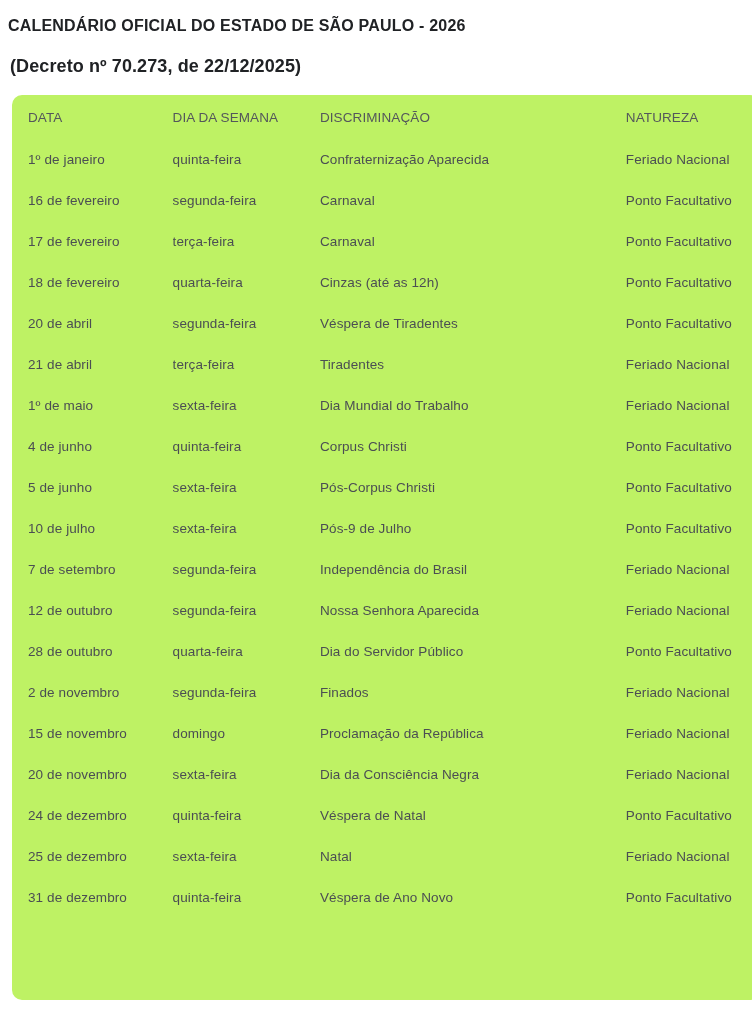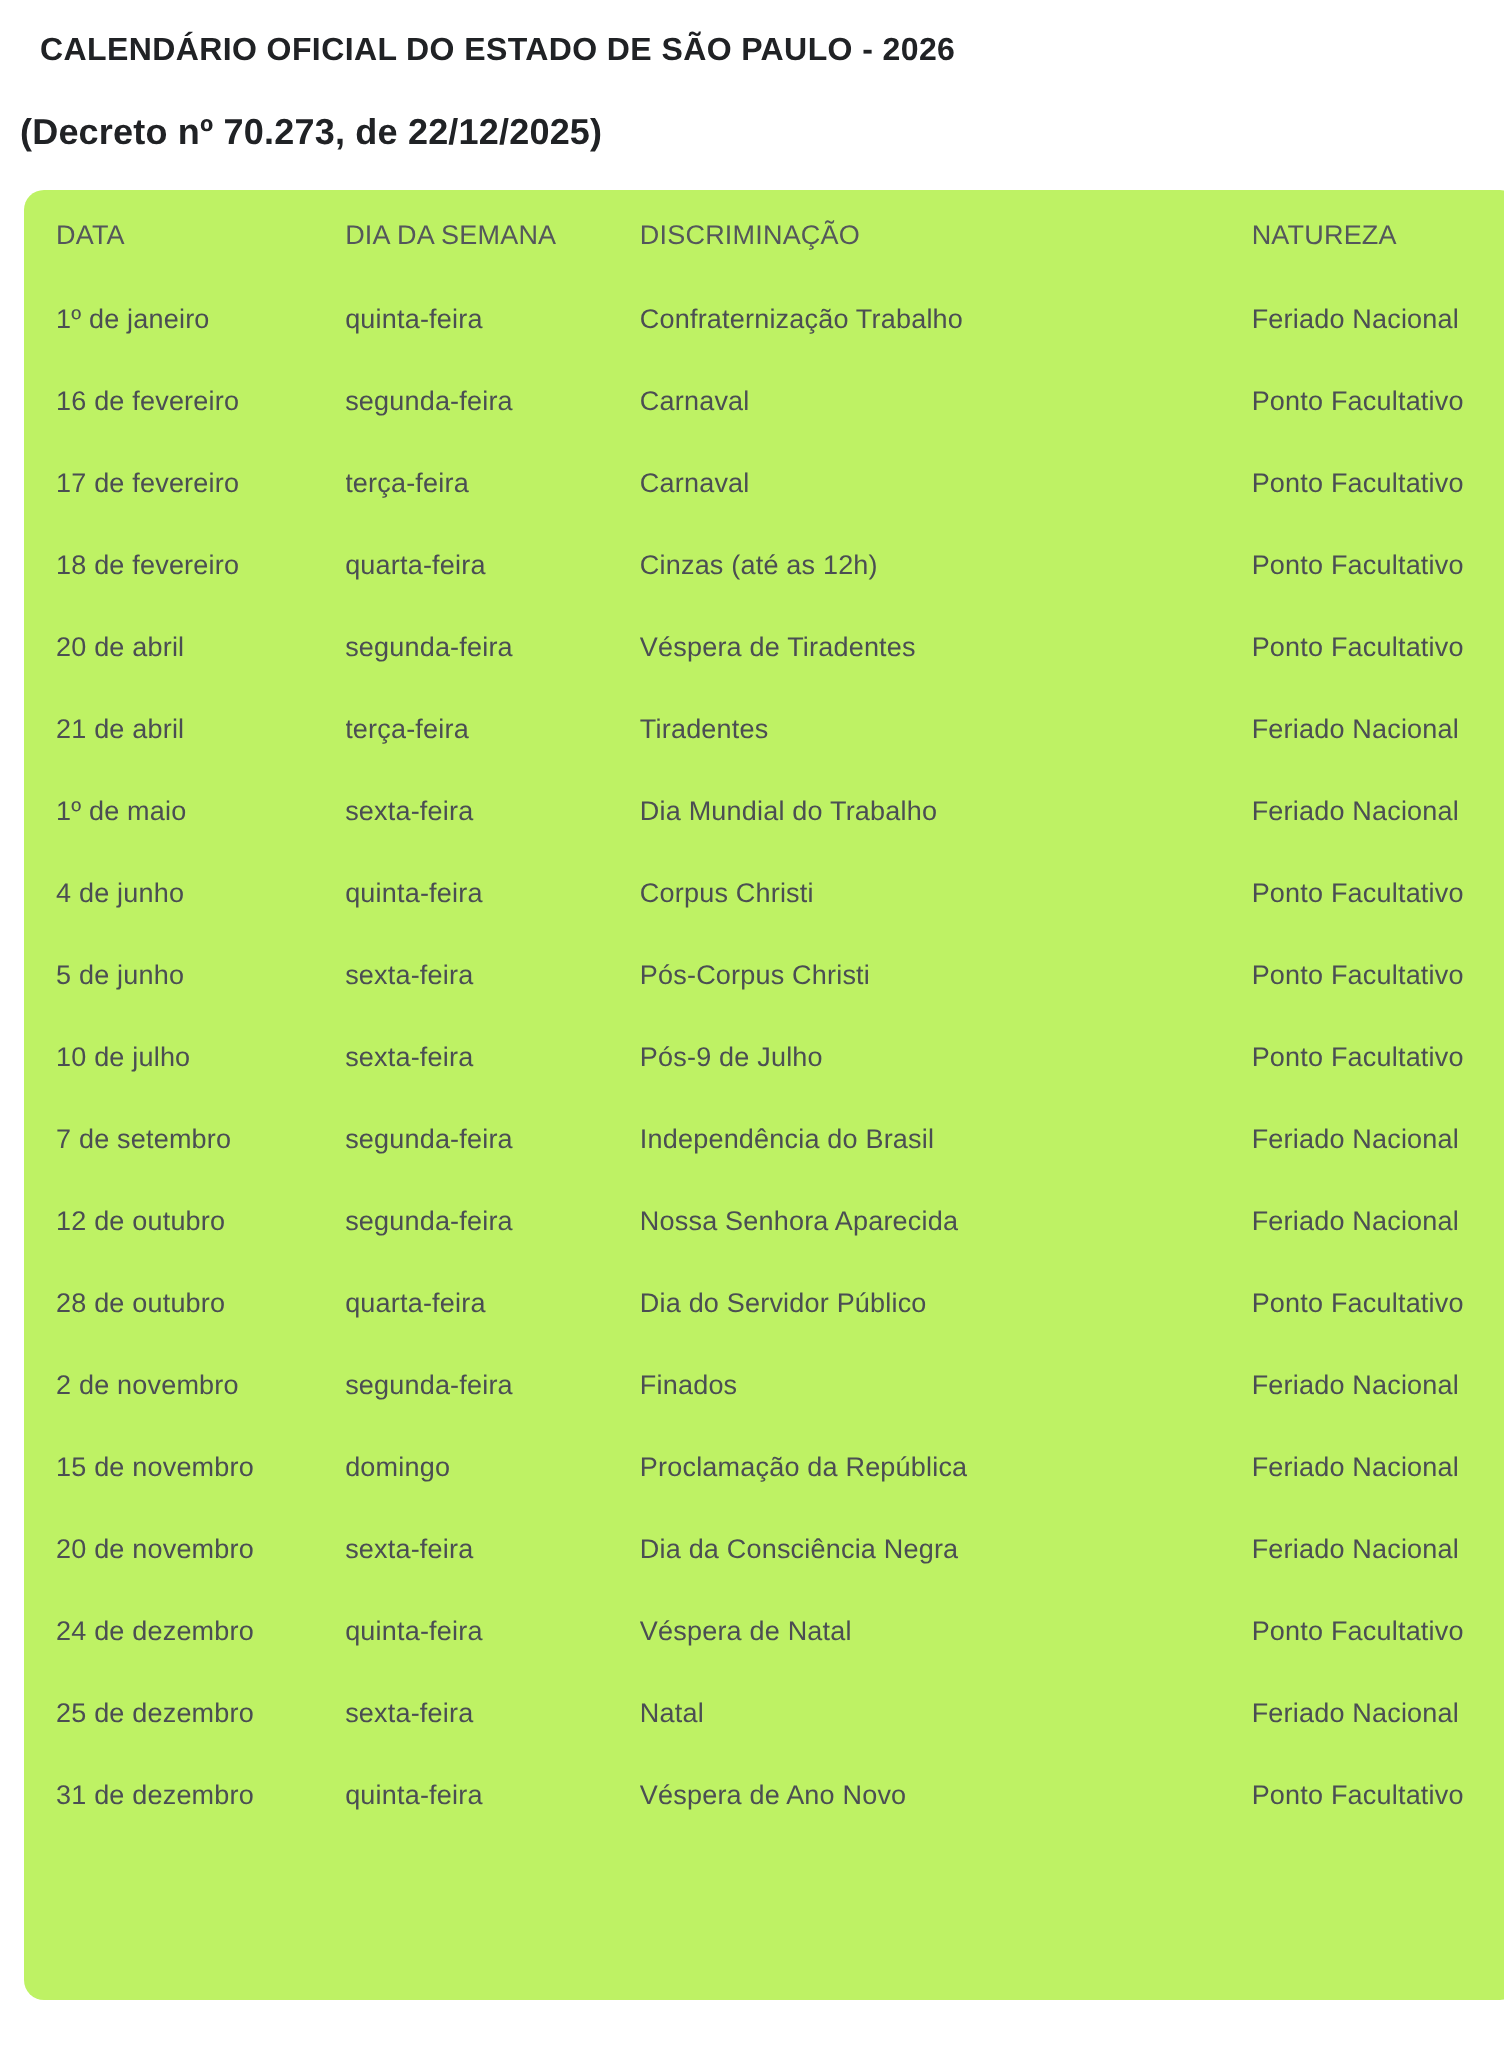--- a/index.html
+++ b/index.html
@@ -11,21 +11,21 @@
     height: 1024px;
     font-family: "Liberation Sans", sans-serif;
     overflow: hidden;
   }
   .page {
     width: 752px;
     height: 1024px;
     background: #ffffff;
   }
   .page-title {
-    margin: 16px 0 0 20px;
+    margin: 16px 0 0 8px;
     font-size: 16px;
     font-weight: 700;
     letter-spacing: 0.2px;
     color: #202225;
     line-height: 20px;
   }
   .page-subtitle {
     margin: 20px 0 0 10px;
     font-size: 18px;
     font-weight: 700;
@@ -96,21 +96,21 @@
           <th>DATA</th>
           <th>DIA DA SEMANA</th>
           <th>DISCRIMINAÇÃO</th>
           <th>NATUREZA</th>
         </tr>
       </thead>
       <tbody id="table-body">
           <tr>
             <td>1º de janeiro</td>
             <td>quinta-feira</td>
-            <td>Confraternização Trabalho</td>
+            <td>Confraternização Aparecida</td>
             <td>Feriado Nacional</td>
           </tr>
           <tr>
             <td>16 de fevereiro</td>
             <td>segunda-feira</td>
             <td>Carnaval</td>
             <td>Ponto Facultativo</td>
           </tr>
           <tr>
             <td>17 de fevereiro</td>

